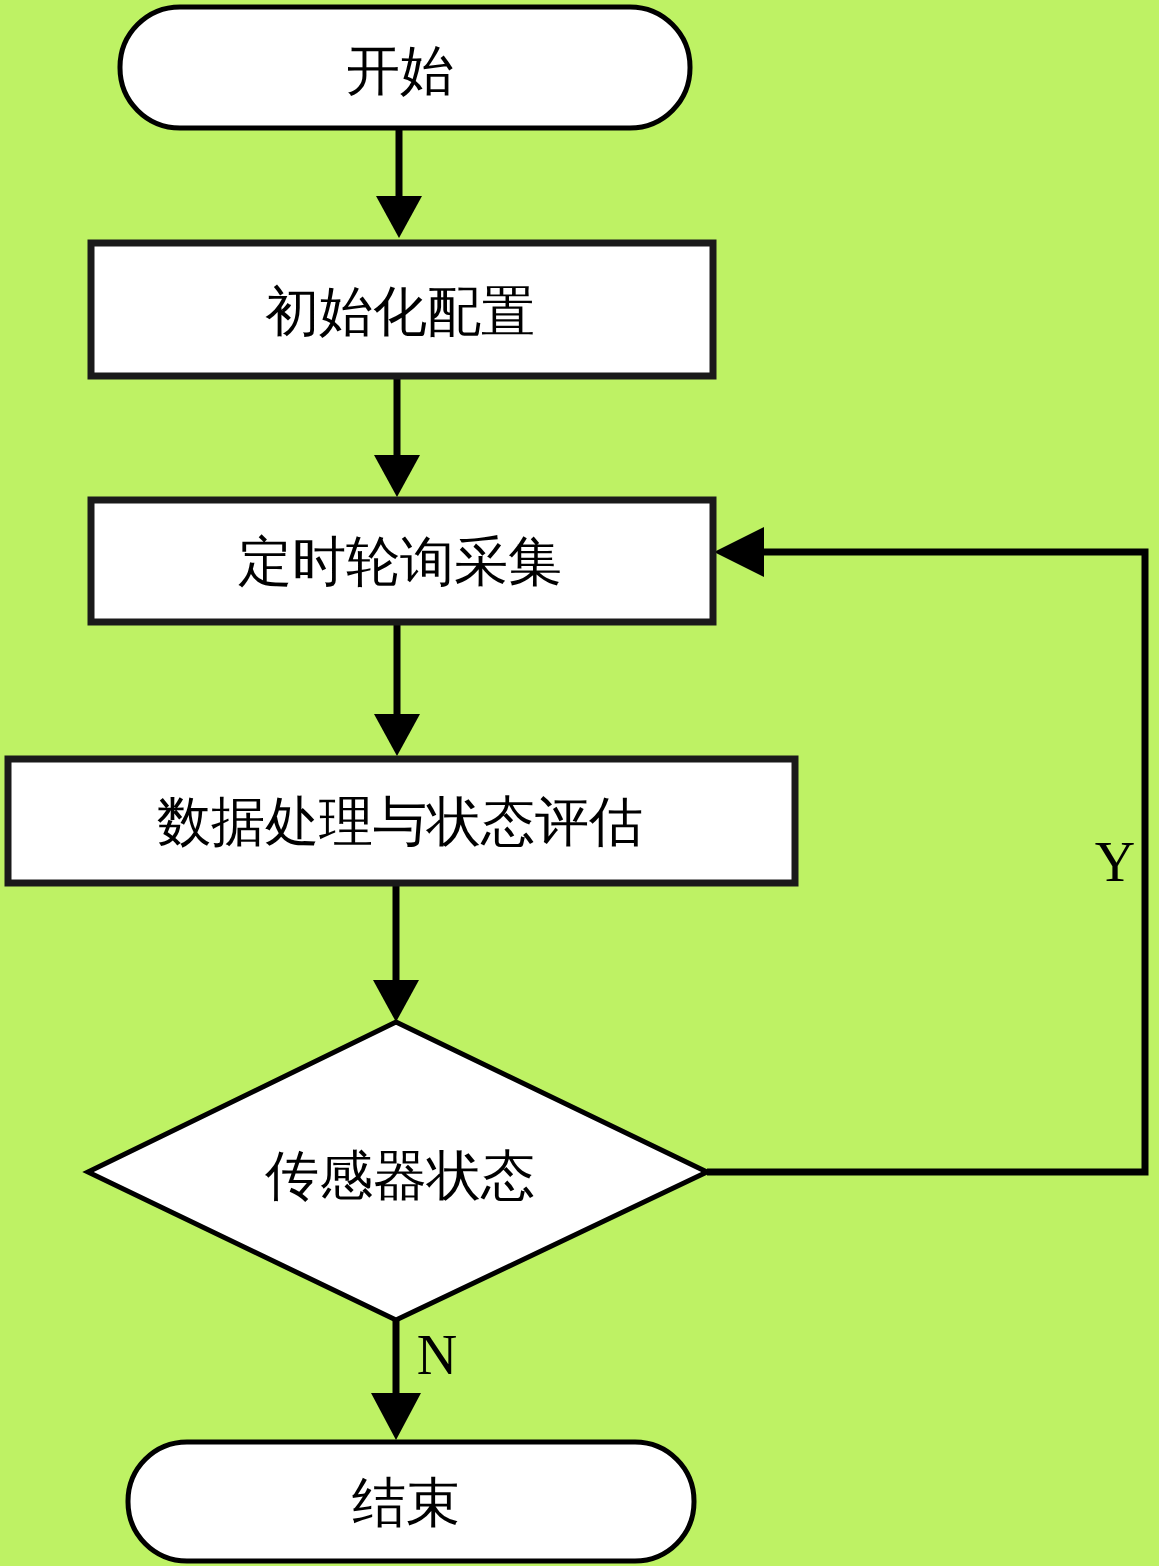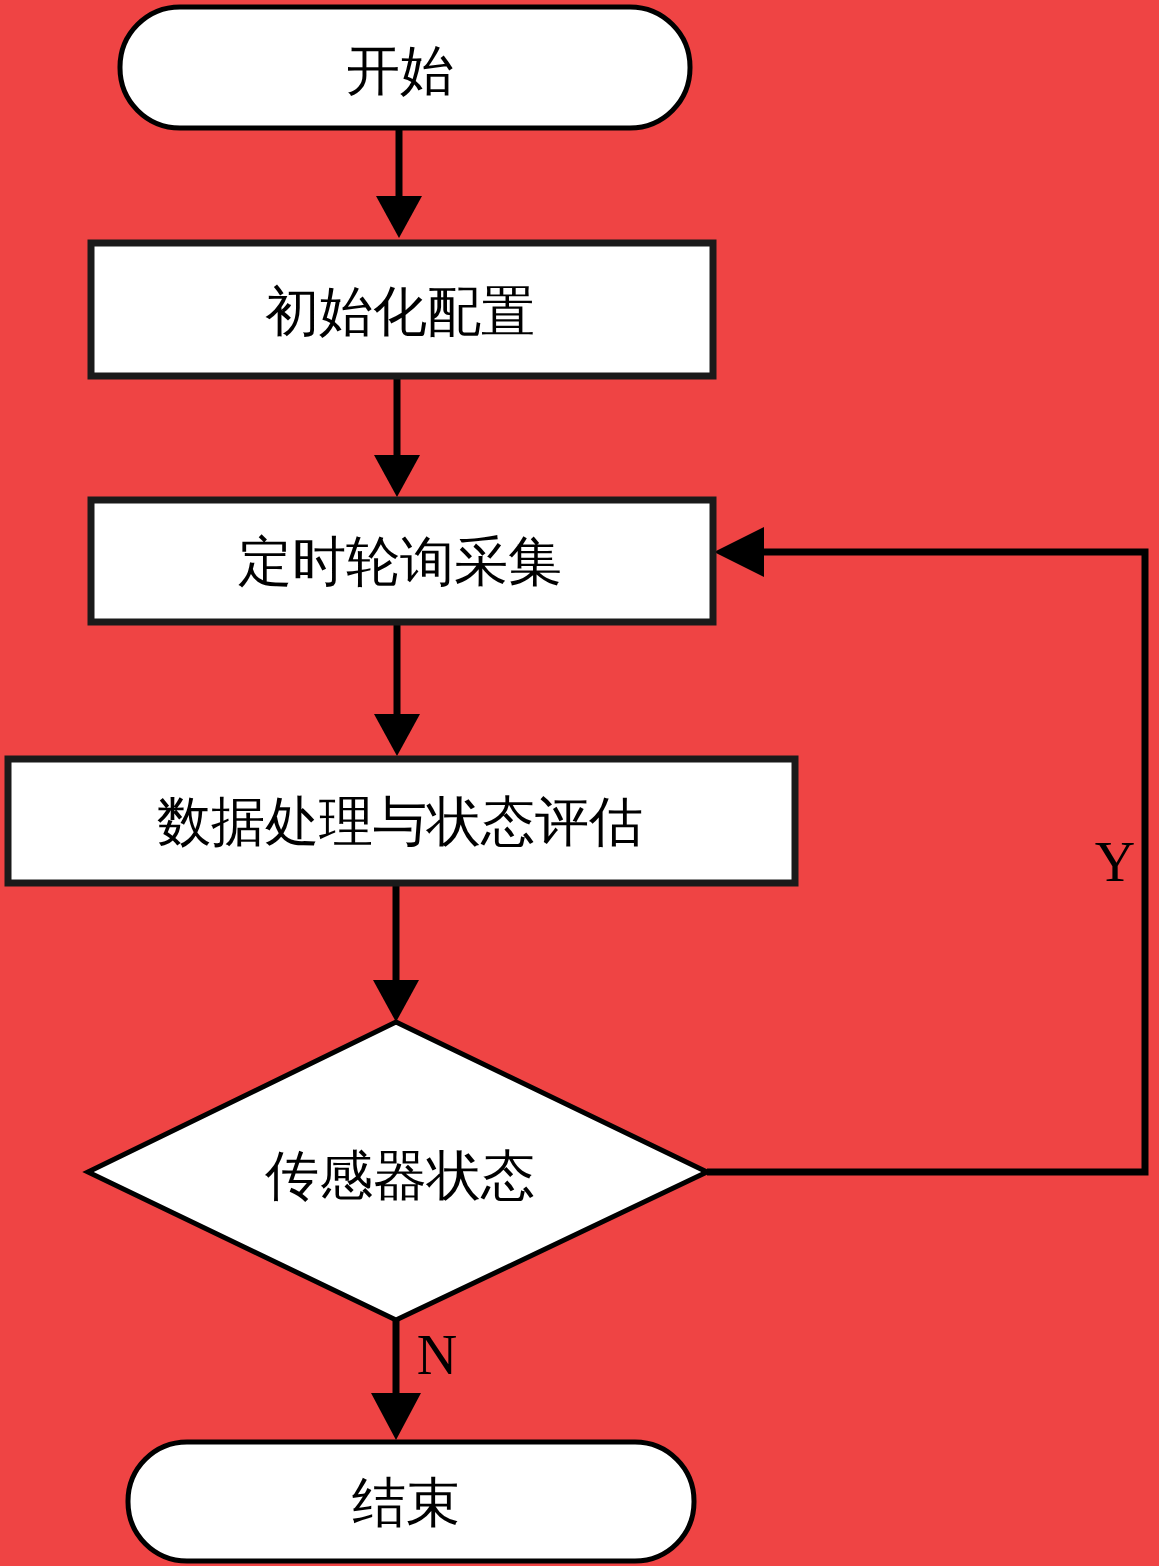--- a/index.html
+++ b/index.html
@@ -8,21 +8,21 @@
     padding: 0;
     background: #ffffff;
   }
   body {
     font-family: "Liberation Sans", sans-serif;
   }
   #diagram-root {
     position: relative;
     width: 1159px;
     height: 1566px;
-    background: #ef4444;
+    background: #bef264;
     overflow: hidden;
   }
   svg#flowchart-svg {
     display: block;
     width: 1159px;
     height: 1566px;
   }
   .node-shape {
     fill: #ffffff;
     stroke: #000000;

